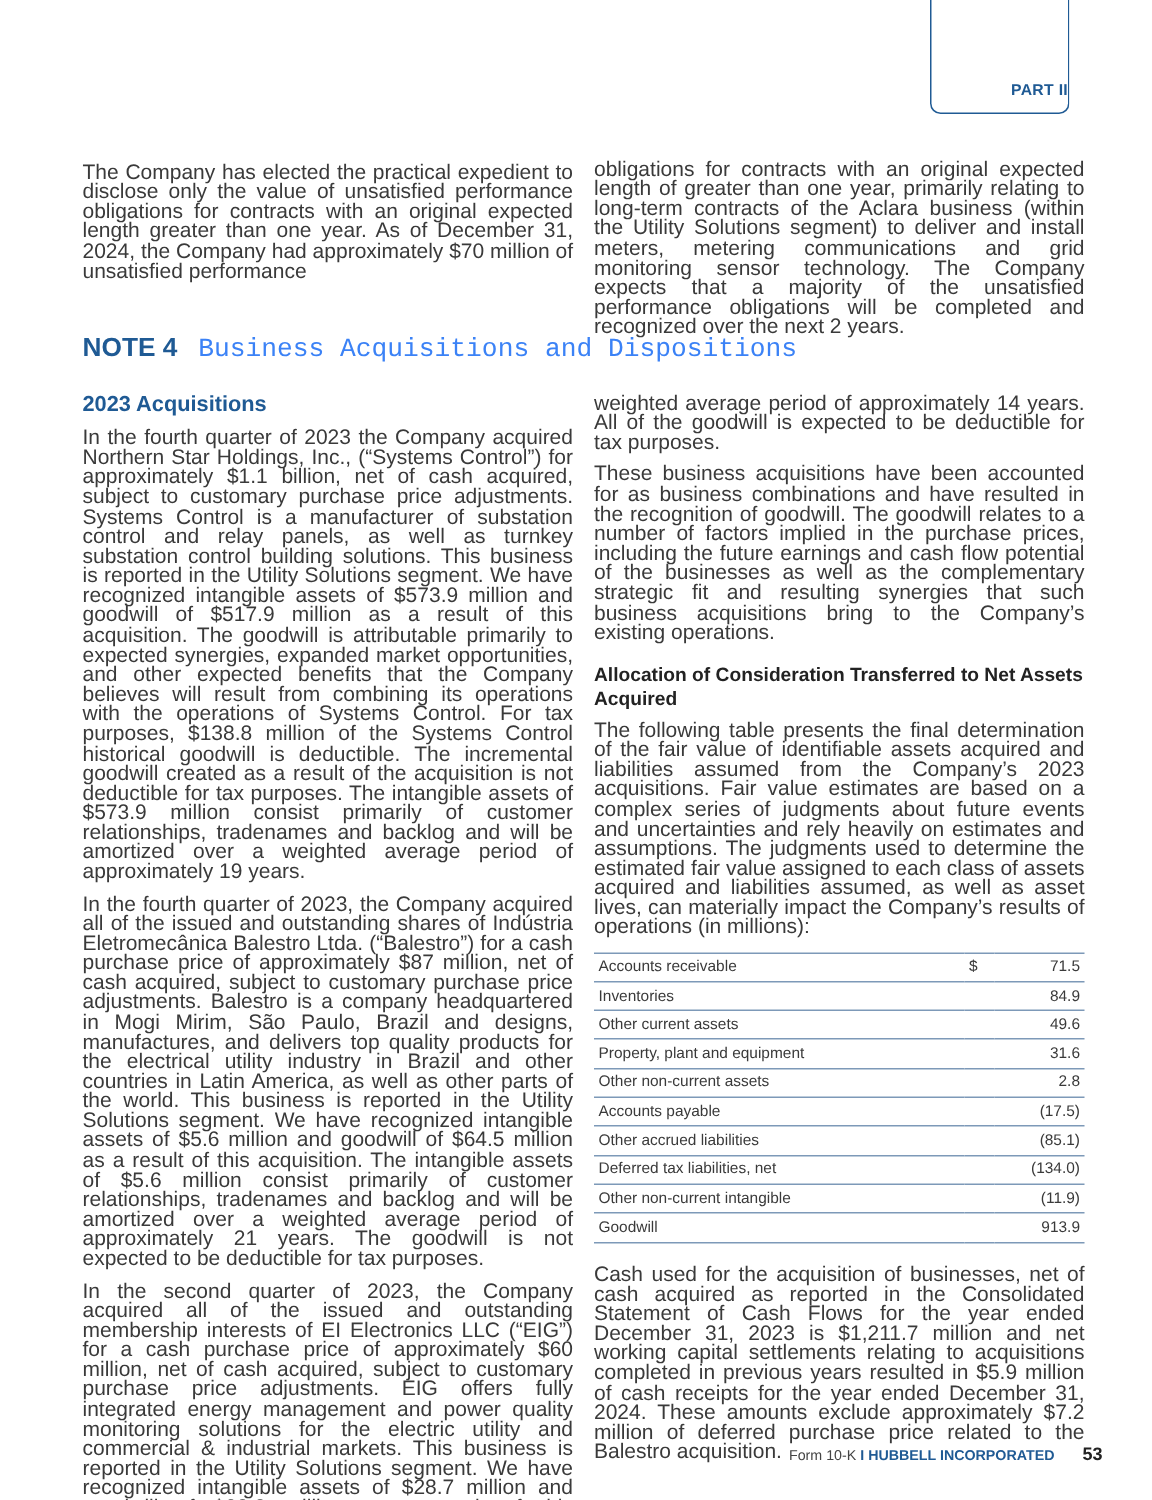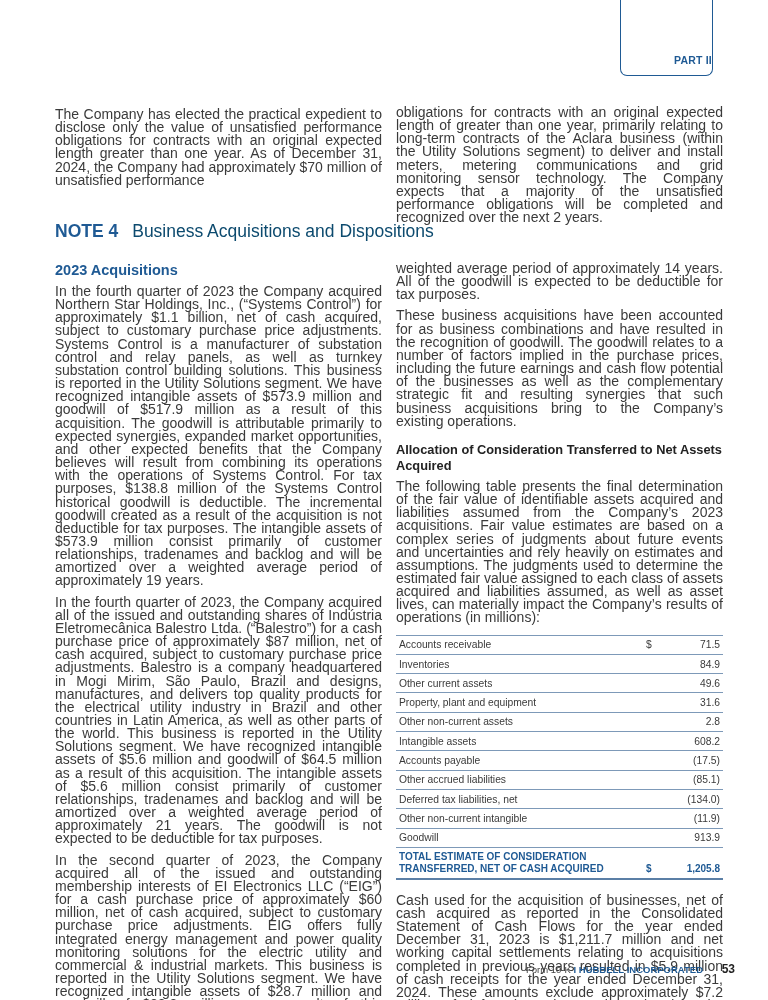--- a/index.html
+++ b/index.html
@@ -29,21 +29,21 @@
     line-height: 18px;
   }
   h4.alloc {
     margin: 0; font-size: 12.8px; font-weight: bold; color: #222222; line-height: 16px;
   }
   .note-head {
     position: absolute; left: 55px; top: 221px; font-size: 17.5px;
     white-space: nowrap;
   }
   .note-head .num { color: #1f5a94; font-weight: bold; margin-right: 14px; }
-  .note-head .title { color: #0c4a6e; font-weight: normal; }
+  .note-head .title { color: #3b82f6; font-weight: normal; font-family: Liberation Mono, monospace; }
   table.alloc-table {
     width: 327px; border-collapse: collapse; font-size: 10.3px; color: #3a3a3a;
   }
   table.alloc-table td {
     border-bottom: 1.5px solid #7d99b8; height: 18.3px; padding: 0 3px;
     vertical-align: middle;
     margin-top: 16px;
   }
   table.alloc-table tr:first-child td { border-top: 1.5px solid #7d99b8; }
   table.alloc-table td.amt { text-align: right; width: 54px; padding-right: 3px; }
@@ -111,25 +111,20 @@
           <td>Property, plant and equipment</td>
           <td class="cur"></td>
           <td class="amt">31.6</td>
         </tr>
       <tr>
           <td>Other non-current assets</td>
           <td class="cur"></td>
           <td class="amt">2.8</td>
         </tr>
       <tr>
-          <td>Intangible assets</td>
-          <td class="cur"></td>
-          <td class="amt">608.2</td>
-        </tr>
-      <tr>
           <td>Accounts payable</td>
           <td class="cur"></td>
           <td class="amt">(17.5)</td>
         </tr>
       <tr>
           <td>Other accrued liabilities</td>
           <td class="cur"></td>
           <td class="amt">(85.1)</td>
         </tr>
       <tr>
@@ -140,25 +135,20 @@
       <tr>
           <td>Other non-current intangible</td>
           <td class="cur"></td>
           <td class="amt">(11.9)</td>
         </tr>
       <tr>
           <td>Goodwill</td>
           <td class="cur"></td>
           <td class="amt">913.9</td>
         </tr>
-      <tr class="total">
-        <td><span>TOTAL ESTIMATE OF CONSIDERATION</span><br><span>TRANSFERRED, NET OF CASH ACQUIRED</span></td>
-        <td class="cur" style="vertical-align:bottom;">$</td>
-        <td class="amt" style="vertical-align:bottom;">1,205.8</td>
-      </tr>
     </tbody>
   </table>
 
   <p style="margin-top:14px;">Cash used for the acquisition of businesses, net of cash acquired as reported in the Consolidated Statement of Cash Flows for the year ended December 31, 2023 is $1,211.7 million and net working capital settlements relating to acquisitions completed in previous years resulted in $5.9 million of cash receipts for the year ended December 31, 2024. These amounts exclude approximately $7.2 million of deferred purchase price related to the Balestro acquisition.</p>
 </div>
 
 <div class="footer">
   <span>Form 10-K</span>
   <span class="company">I</span>
   <span class="company">HUBBELL INCORPORATED</span>

